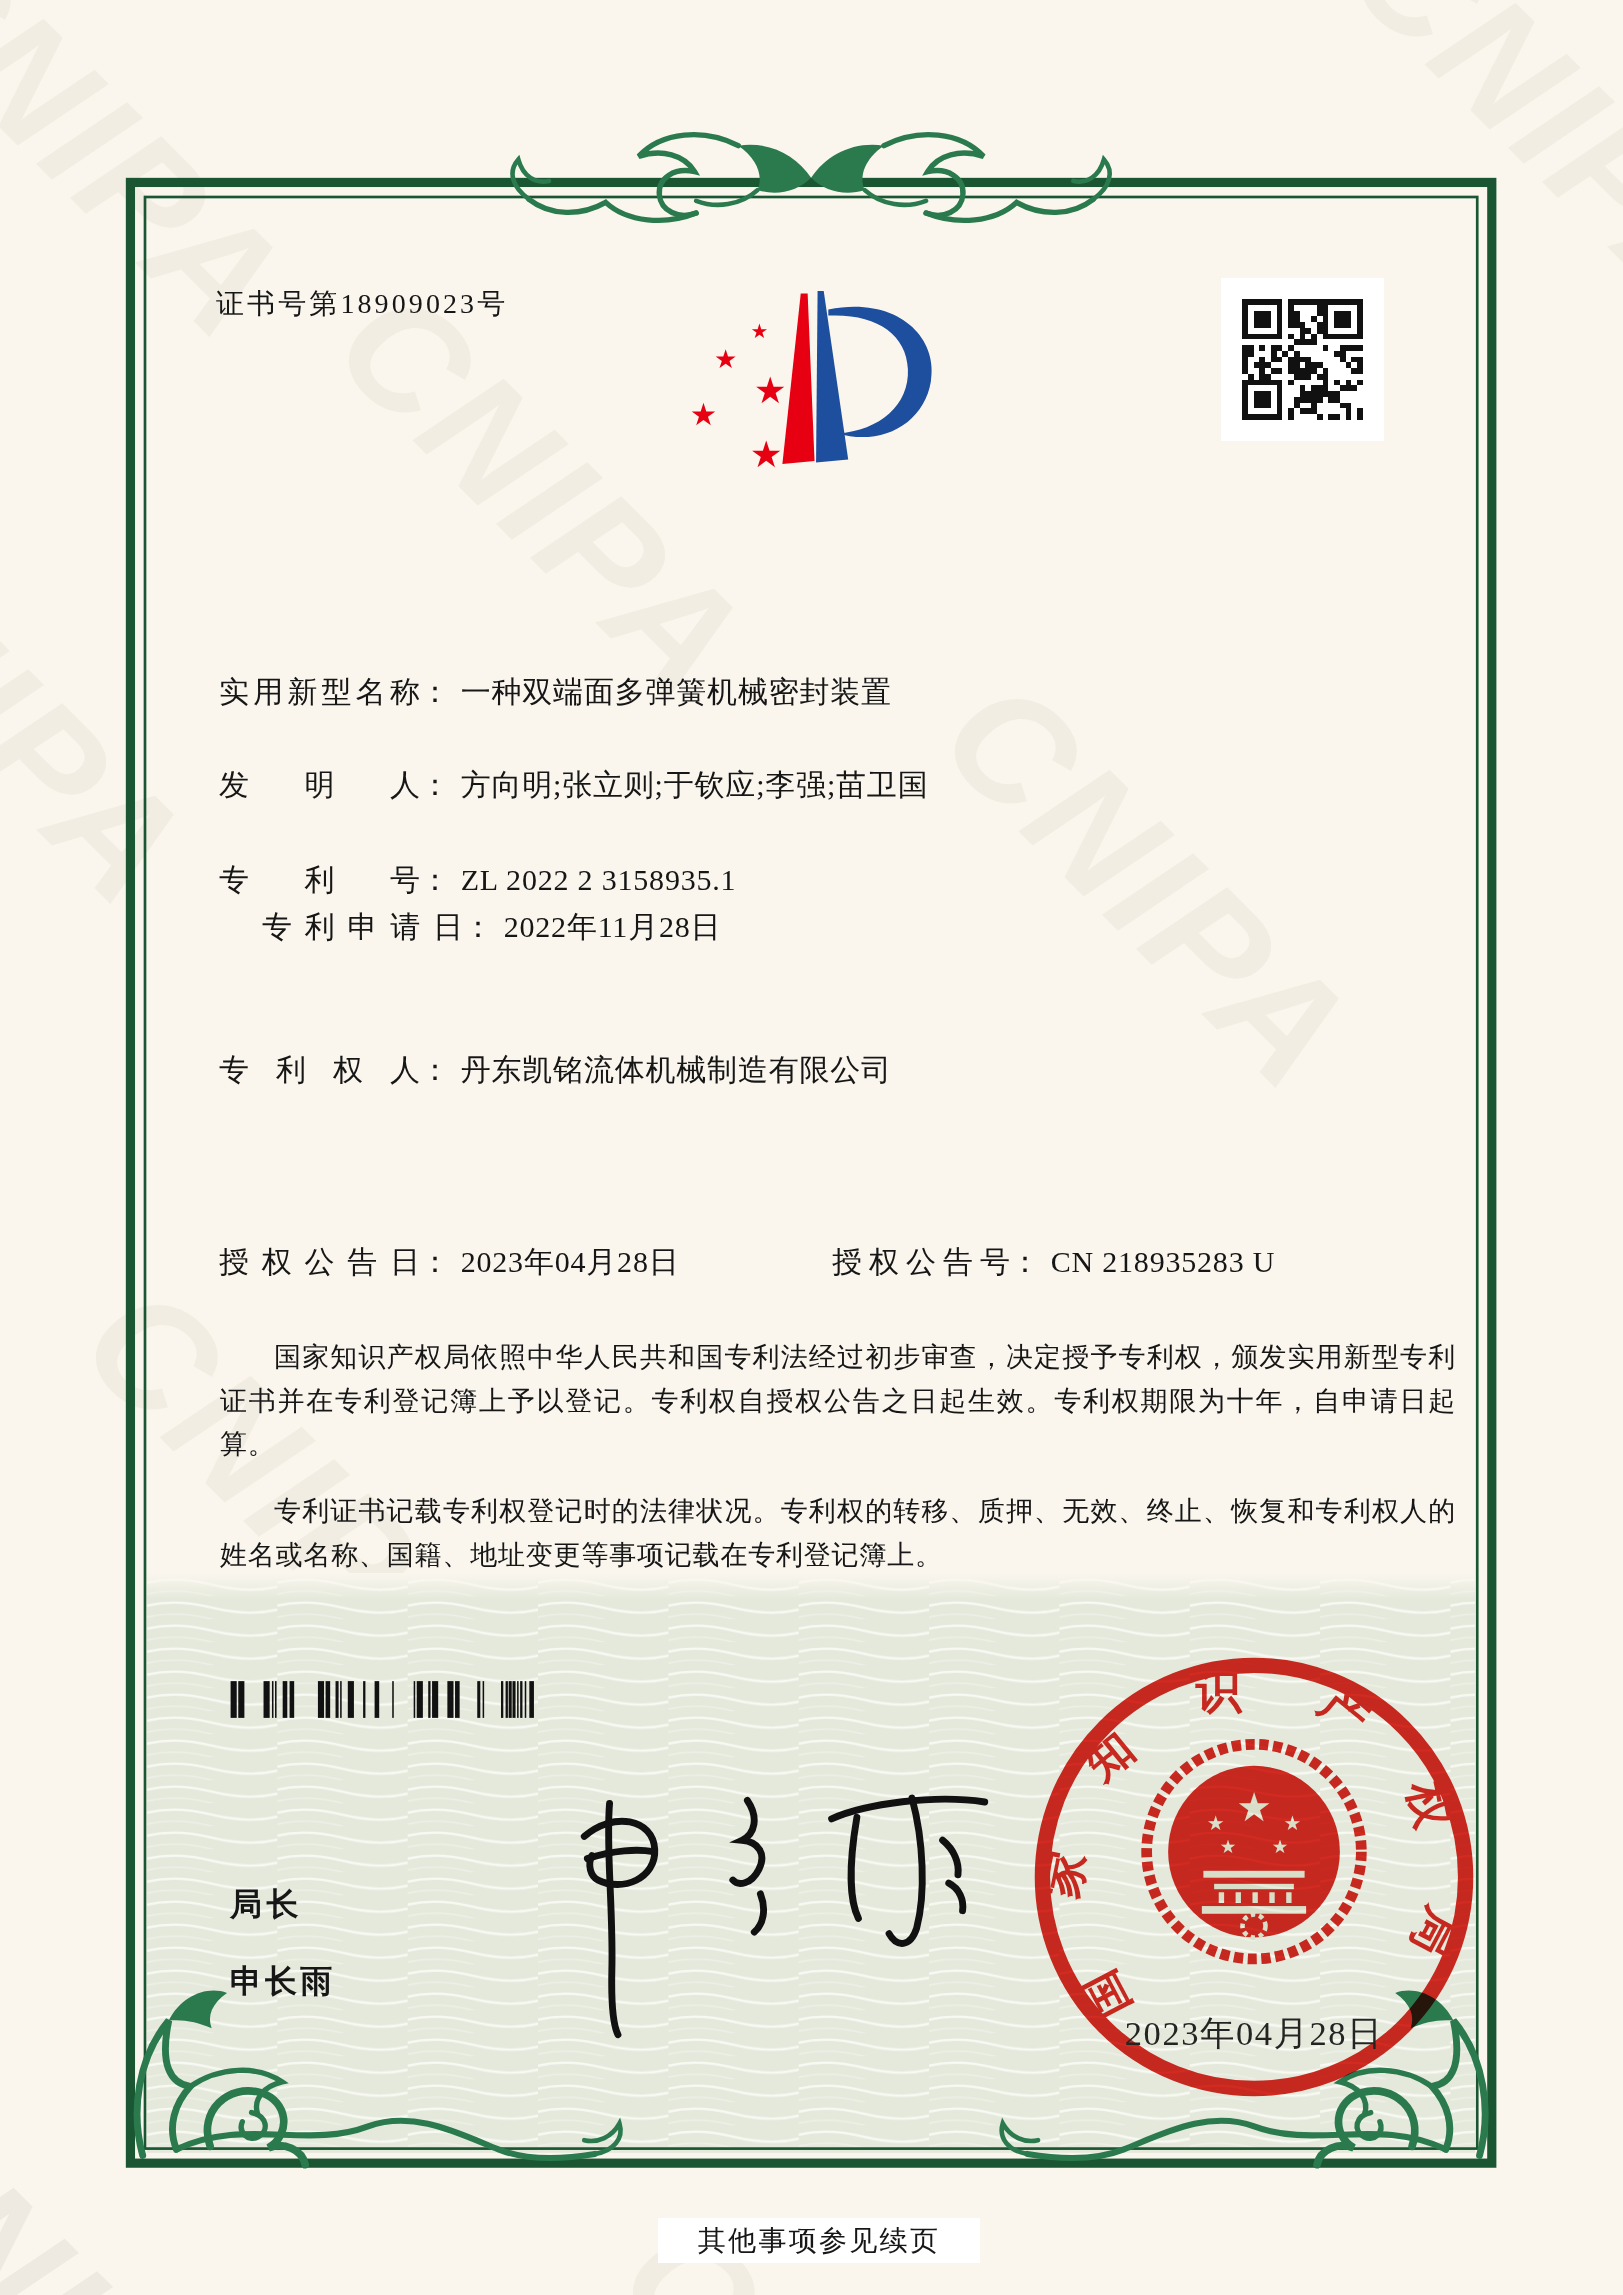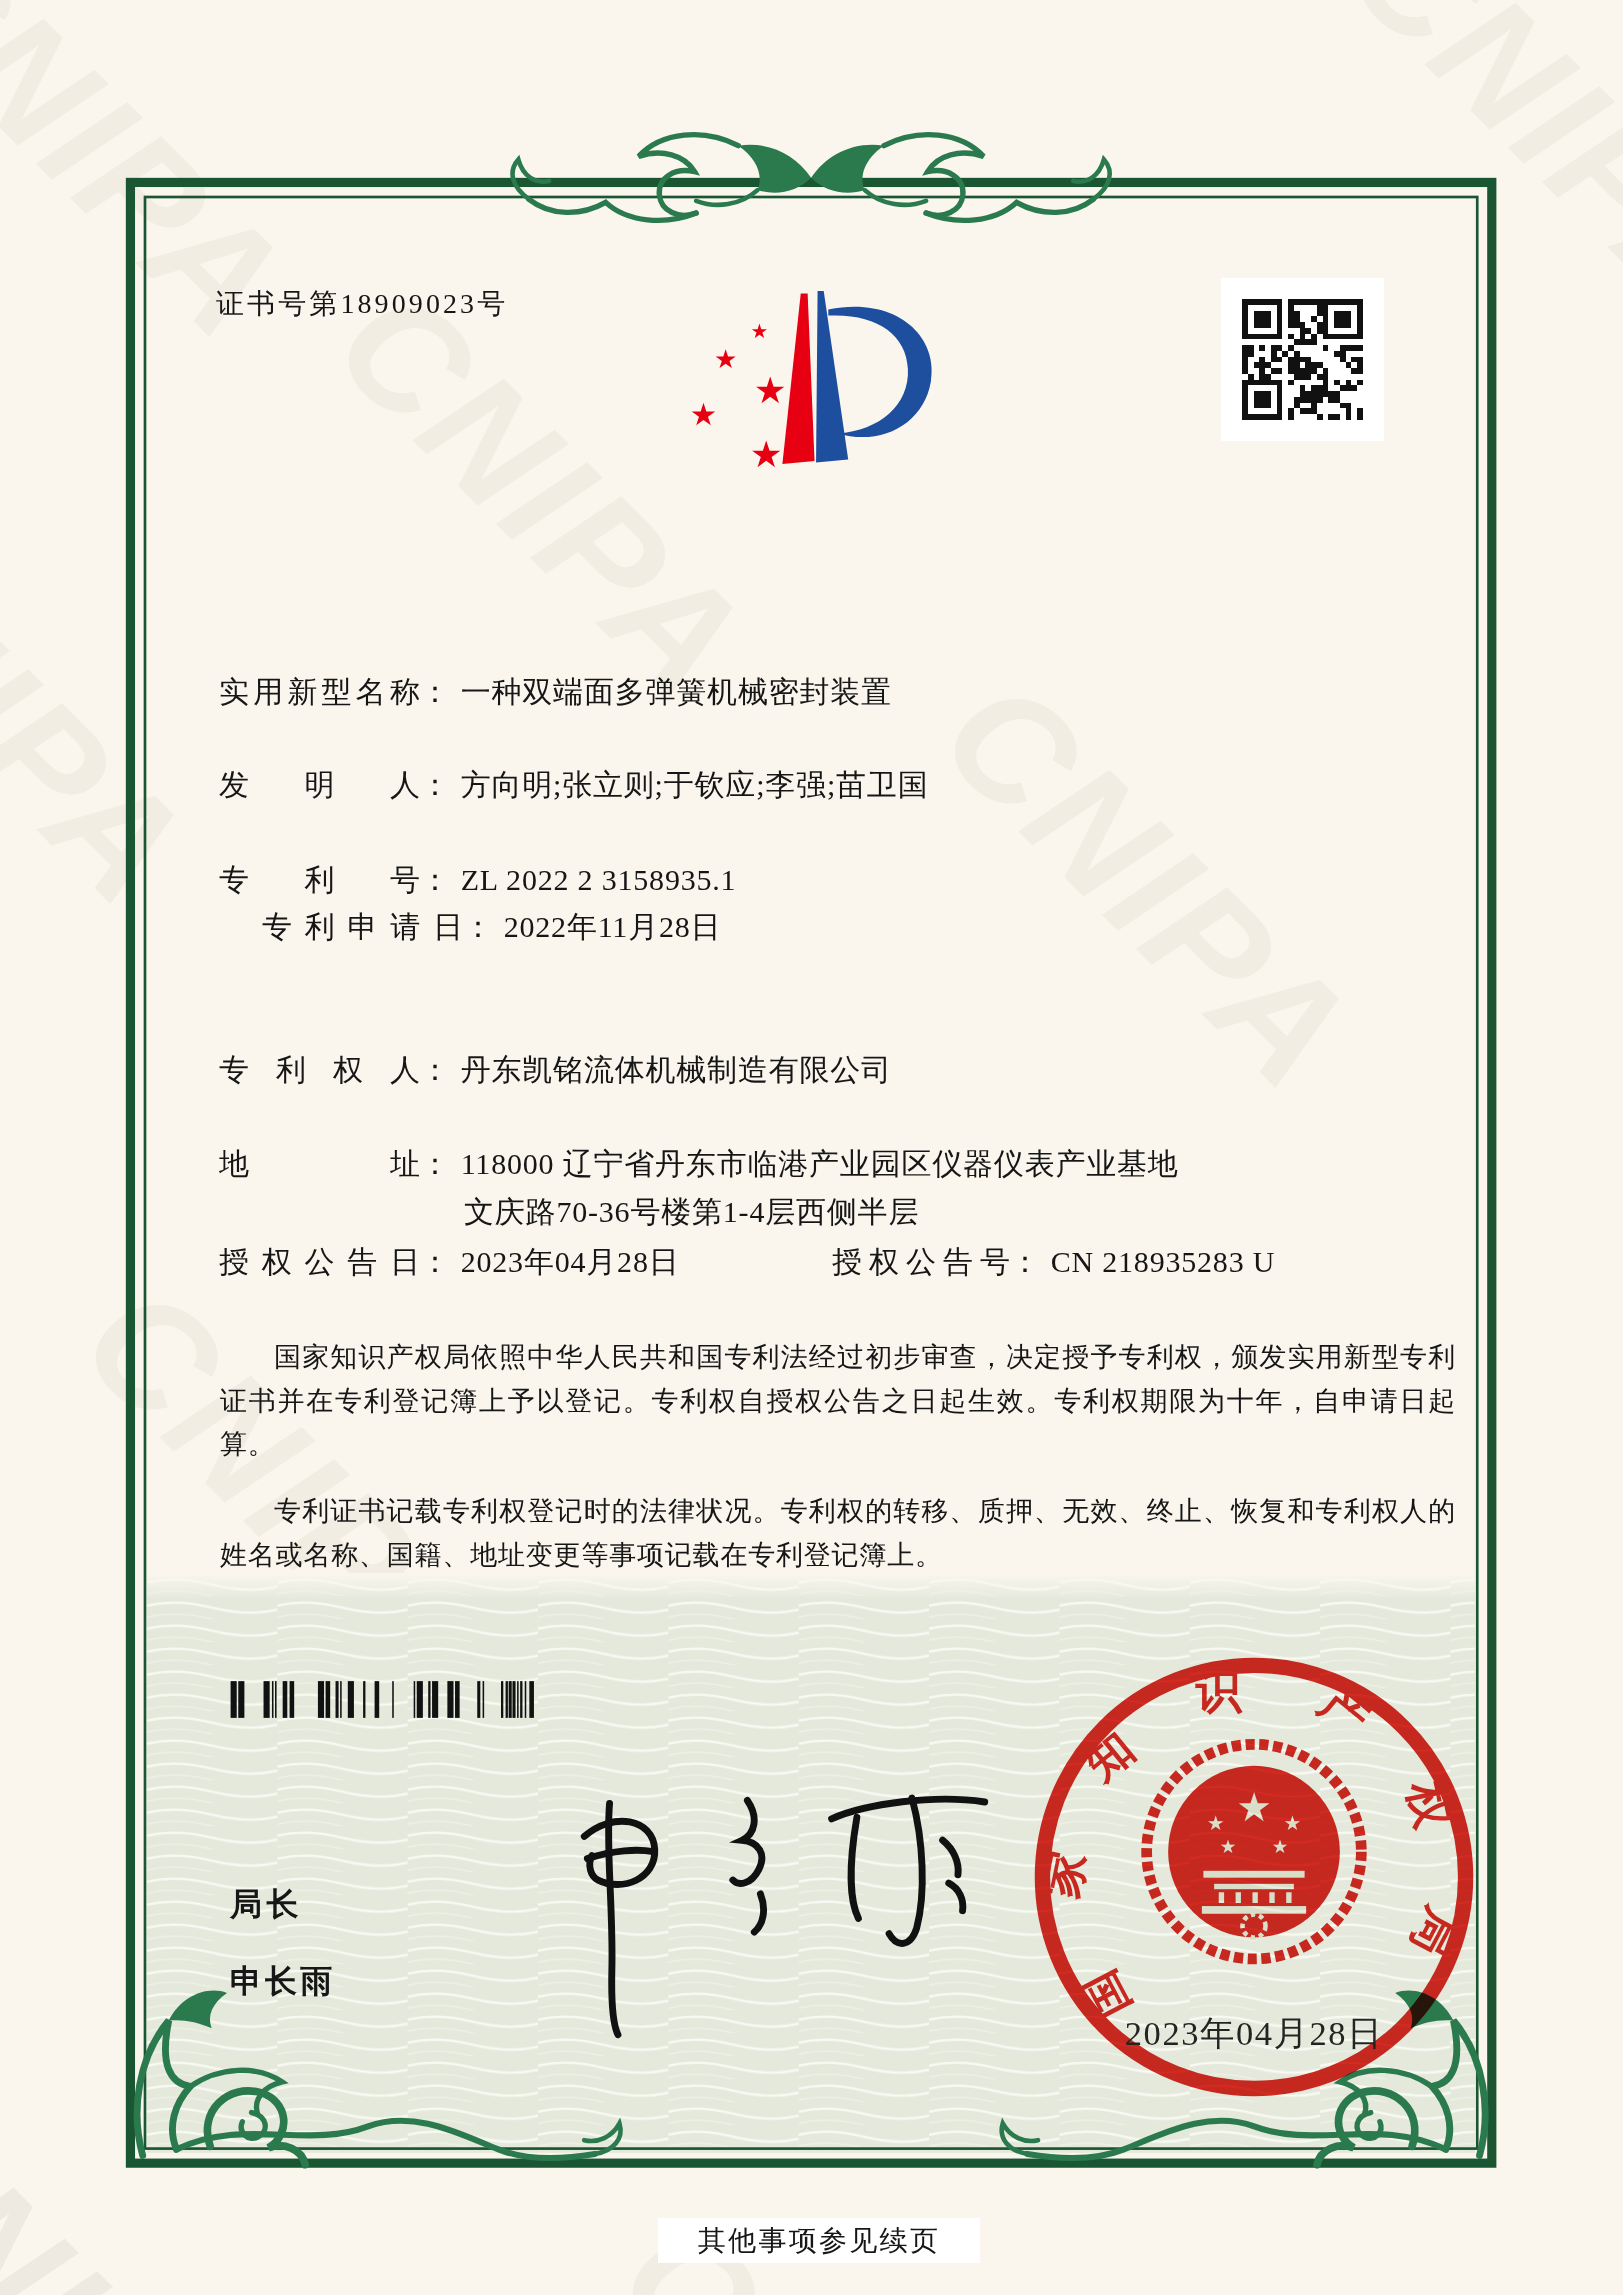--- a/index.html
+++ b/index.html
@@ -389,24 +389,20 @@
   </div>
   <div class="abs content frow" style="top:863px;">
     <span class="f-label">专利号</span><span class="f-colon">：</span><span class="f-value">ZL 2022 2 3158935.1</span>
   </div>
   <div class="abs content frow" style="top:910px;margin-left:43px;">
     <span class="f-label">专利申请日</span><span class="f-colon">：</span><span class="f-value">2022年11月28日</span>
   </div>
   <div class="abs content frow" style="top:1053px;">
     <span class="f-label">专利权人</span><span class="f-colon">：</span><span class="f-value">丹东凯铭流体机械制造有限公司</span>
   </div>
-  <div class="abs content frow" style="top:1147px;height:100px;">
-    <span class="f-label">地址</span><span class="f-colon">：</span><span class="f-value">118000 辽宁省丹东市临港产业园区仪器仪表产业基地</span>
-    <span class="f-value2">文庆路70-36号楼第1-4层西侧半层</span>
-  </div>
   <div class="abs content frow" style="top:1245px;">
     <span class="f-label">授权公告日</span><span class="f-colon">：</span><span class="f-value">2023年04月28日</span>
     <span class="frow-right">
       <span class="f-label">授权公告号</span><span class="f-colon">：</span><span class="f-value">CN 218935283 U</span>
     </span>
   </div>
 
   <div class="abs content paras">
     <p>国家知识产权局依照中华人民共和国专利法经过初步审查，决定授予专利权，颁发实用新型专利证书并在专利登记簿上予以登记。专利权自授权公告之日起生效。专利权期限为十年，自申请日起算。</p>
     <p>专利证书记载专利权登记时的法律状况。专利权的转移、质押、无效、终止、恢复和专利权人的姓名或名称、国籍、地址变更等事项记载在专利登记簿上。</p>

